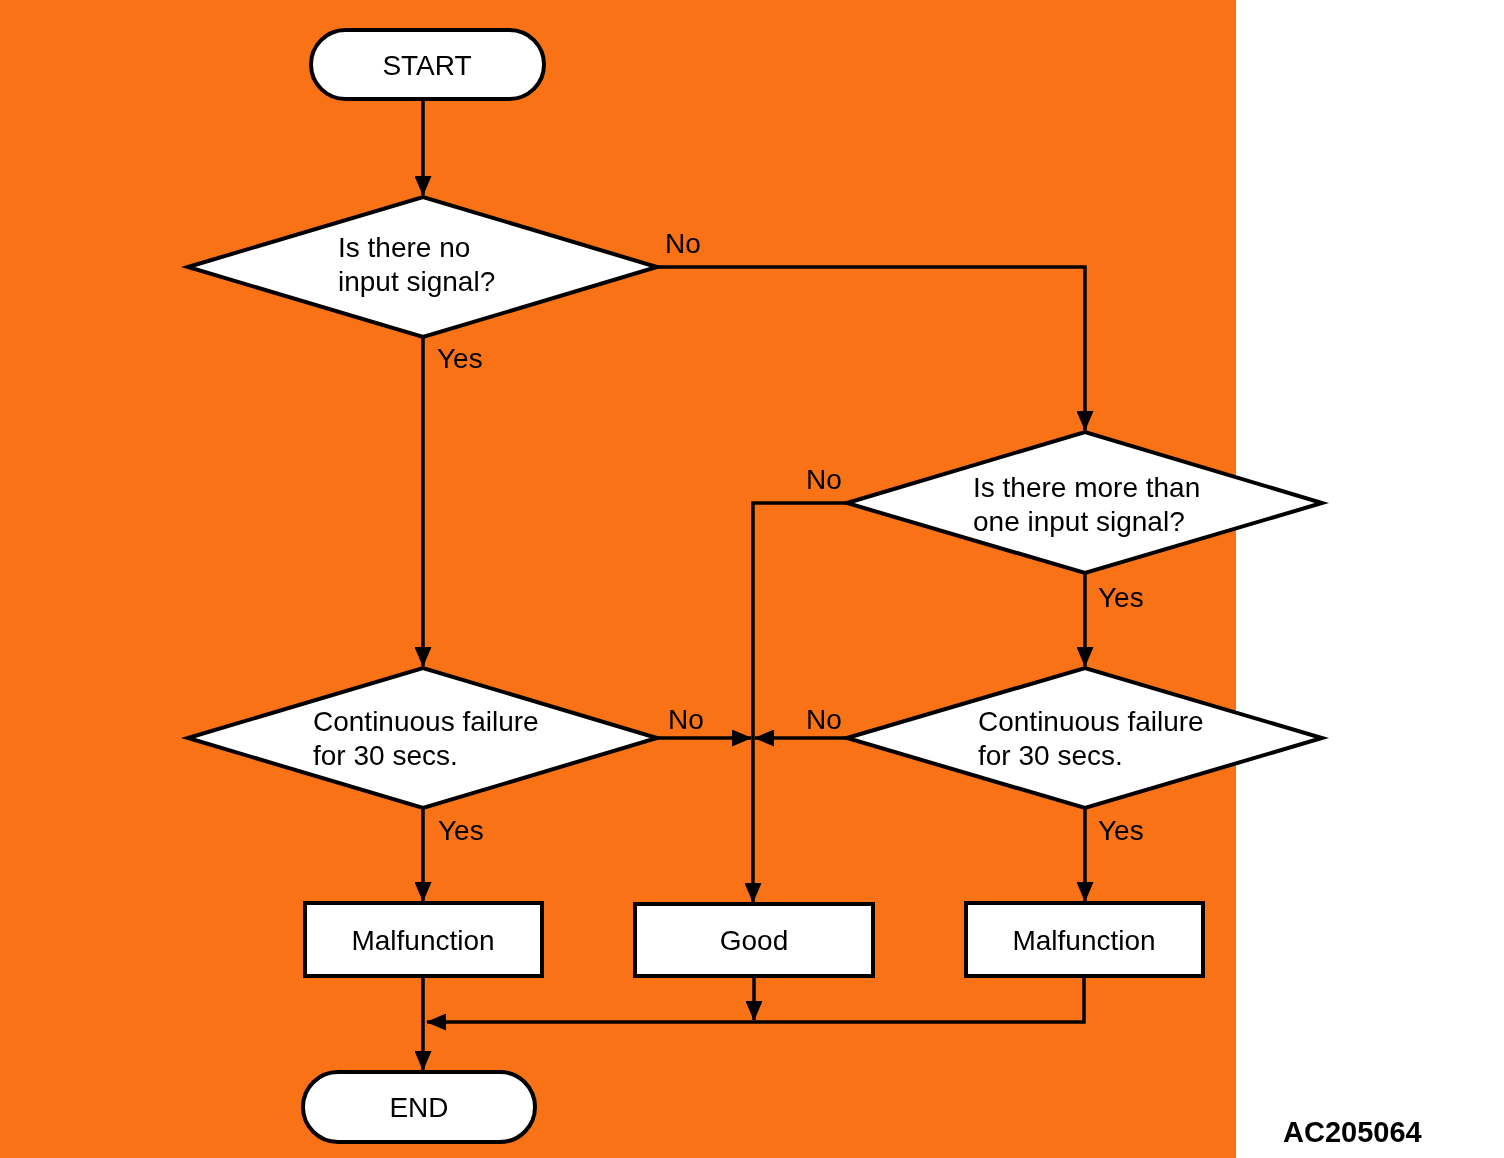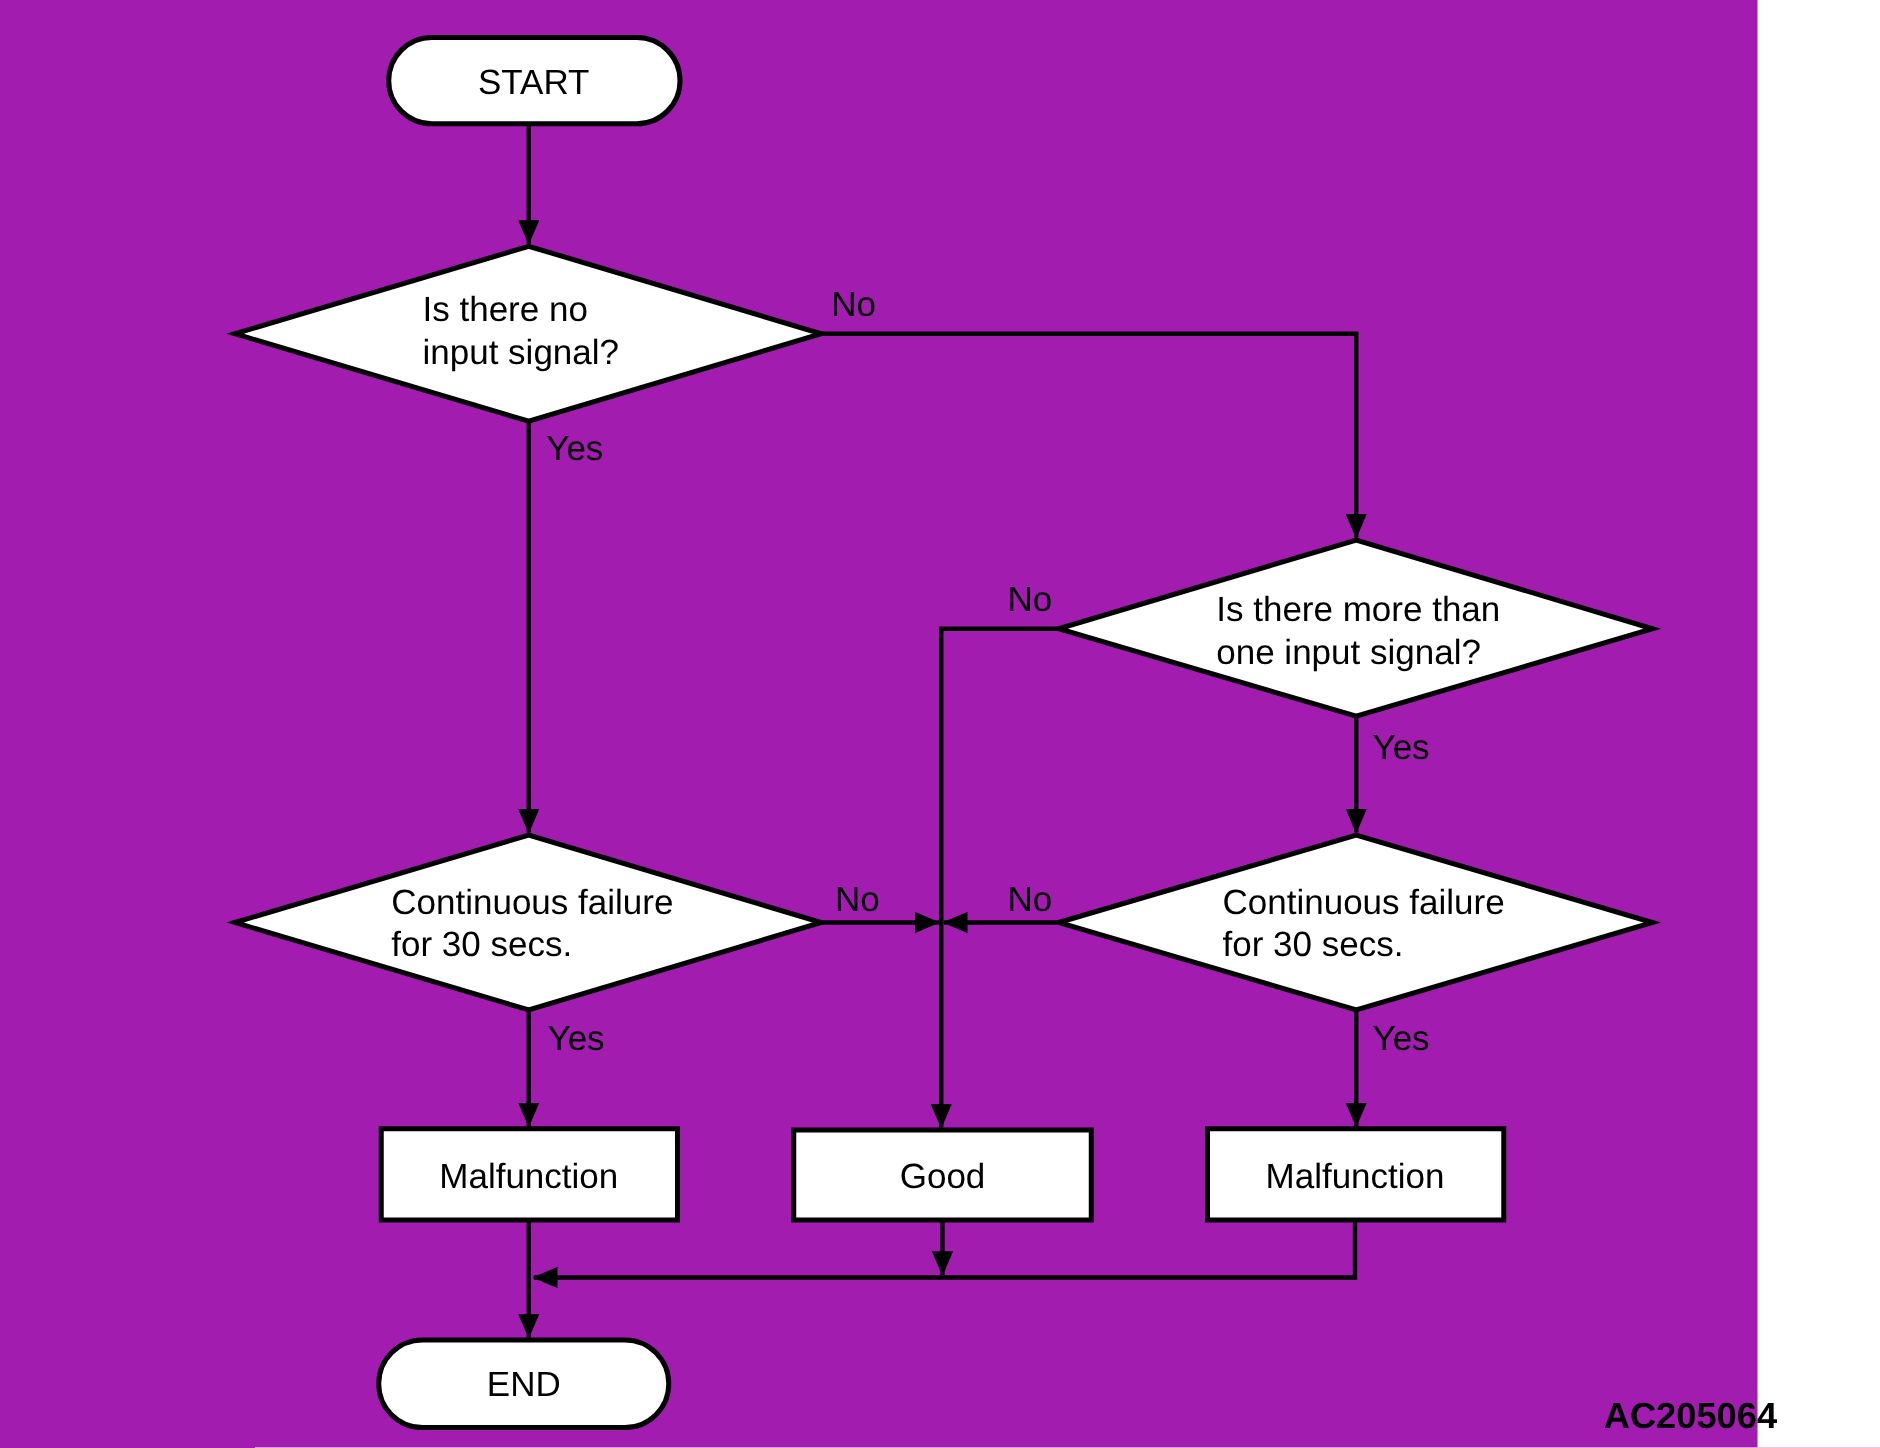--- a/index.html
+++ b/index.html
@@ -2,23 +2,23 @@
 <html><head>
 <meta charset="utf-8">
 <style>
   html, body {
     margin: 0;
     padding: 0;
     background: #ffffff;
   }
   .page {
     position: relative;
-    width: 1406px;
+    width: 1236px;
     height: 1158px;
-    background: #a21caf;
+    background: #f97316;
     font-family: "Liberation Sans", sans-serif;
   }
   svg {
     display: block;
   }
   .node-shape {
     fill: #ffffff;
     stroke: #000000;
     stroke-width: 4;
   }

